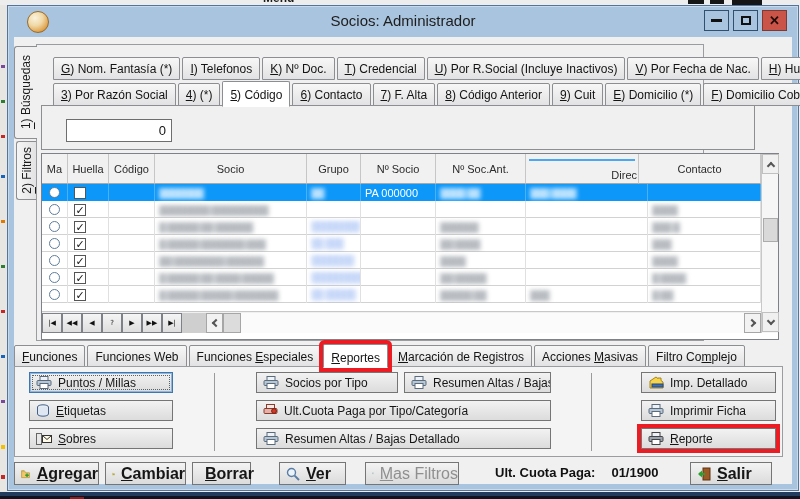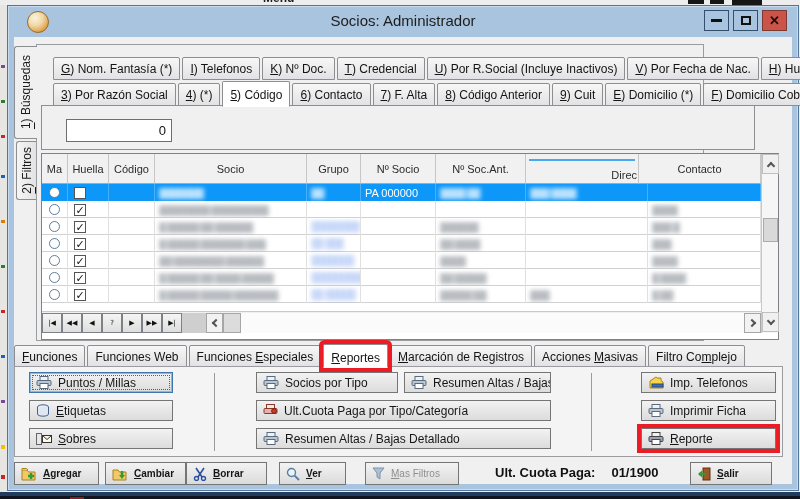--- a/index.html
+++ b/index.html
@@ -118,21 +118,21 @@
   .btn { position:absolute; height:21px; border:1px solid #757575; background:linear-gradient(#f2f2f2,#dcdcdc);
     display:flex; align-items:center; font-size:12px; color:#161616; padding-left:6px; gap:6px; white-space:nowrap; overflow:hidden;
     font-family:"Liberation Sans",sans-serif; }
   .btn.focused { border-color:#3f76ad; outline:1px dotted #606060; outline-offset:-4px; box-shadow:0 0 0 1px #8fb6dc inset; }
   .btn.redbox { box-shadow:0 0 0 4px #ec1c24; }
   .btn svg { flex:0 0 auto; }
 
   
   .action-bar { position:absolute; left:0; top:425px; width:780px; height:23px; }
   .abtn { position:absolute; top:0; height:23px; border:1px solid #757575; background:linear-gradient(#f3f3f3,#dbdbdb);
-    display:flex; align-items:center; font-size:10px; font-weight:bold; color:#161616; padding-left:6px; gap:6px; white-space:nowrap; }
+    display:flex; align-items:center; font-size:16px; font-weight:bold; color:#161616; padding-left:6px; gap:6px; white-space:nowrap; }
   .abtn.dim { color:#8f8f8f; font-weight:normal; }
   .cuota { position:absolute; top:3px; left:481px; font-size:13px; font-weight:bold; color:#111; }
   .cuota b { margin-left:16px; }
   u { text-underline-offset:1px; }
 </style>
 </head>
 <body>
 
 <div id="stage">
 
@@ -519,21 +519,21 @@
               <rect x="4" y="7.5" width="8" height="5" fill="#fff" stroke="#5a6b7d"></rect>
             </svg>
           <span>Resumen Altas / Bajas Detallado</span>
         </button>
 
         <button class="btn" style="left:626px; top:5px; width:135px;">
           <svg width="16" height="13" viewBox="0 0 16 13">
               <path d="M2 5l6-4 2 1.5V2h3v2.5L15 6v6H2z" fill="#f6d54a" stroke="#a8831d"></path>
               <rect x="4" y="8" width="11" height="3" fill="#3d6fb4" stroke="#24487c"></rect>
             </svg>
-          <span>Imp. Telefonos</span>
+          <span>Imp. Detallado</span>
         </button>
         <button class="btn" style="left:626px; top:33px; width:135px;">
           <svg width="16" height="13" viewBox="0 0 16 13">
               <rect x="4" y="0.5" width="8" height="4" fill="#eef2f6" stroke="#5a6b7d"></rect>
               <rect x="1" y="4.5" width="14" height="5" rx="1" fill="#b9c6d4" stroke="#5a6b7d"></rect>
               <rect x="4" y="7.5" width="8" height="5" fill="#fff" stroke="#5a6b7d"></rect>
             </svg>
           <span>Imprimir Ficha</span>
         </button>
         <button class="btn redbox" style="left:626px; top:61px; width:135px;">
@@ -556,21 +556,21 @@
           <span><u>A</u>gregar</span>
         </button>
         <button class="abtn" style="left:91px; width:81px;">
           <svg width="16" height="14" viewBox="0 0 16 14">
               <path d="M1 3h5l1.5 2H14v8H1z" fill="#f3c868" stroke="#a8831d"></path>
               <path d="M10 4v5" stroke="#2f9e32" stroke-width="2.6"></path>
               <path d="M7 8l3 4 3-4z" fill="#2f9e32"></path>
             </svg>
           <span><u>C</u>ambiar</span>
         </button>
-        <button class="abtn" style="left:172px; width:81px;">
+        <button class="abtn" style="left:178px; width:59px;">
           <svg width="14" height="14" viewBox="0 0 14 14">
               <path d="M3 1l6 9M11 1L5 10" stroke="#2d4fa0" stroke-width="1.6" fill="none"></path>
               <circle cx="3.5" cy="11.5" r="2" fill="none" stroke="#2d4fa0" stroke-width="1.4"></circle>
               <circle cx="10.5" cy="11.5" r="2" fill="none" stroke="#2d4fa0" stroke-width="1.4"></circle>
             </svg>
           <span><u>B</u>orrar</span>
         </button>
         <button class="abtn" style="left:265px; width:67px;">
           <svg width="14" height="14" viewBox="0 0 14 14">
               <circle cx="5.5" cy="5.5" r="4" fill="#eaf2fa" stroke="#5a7da5" stroke-width="1.4"></circle>

